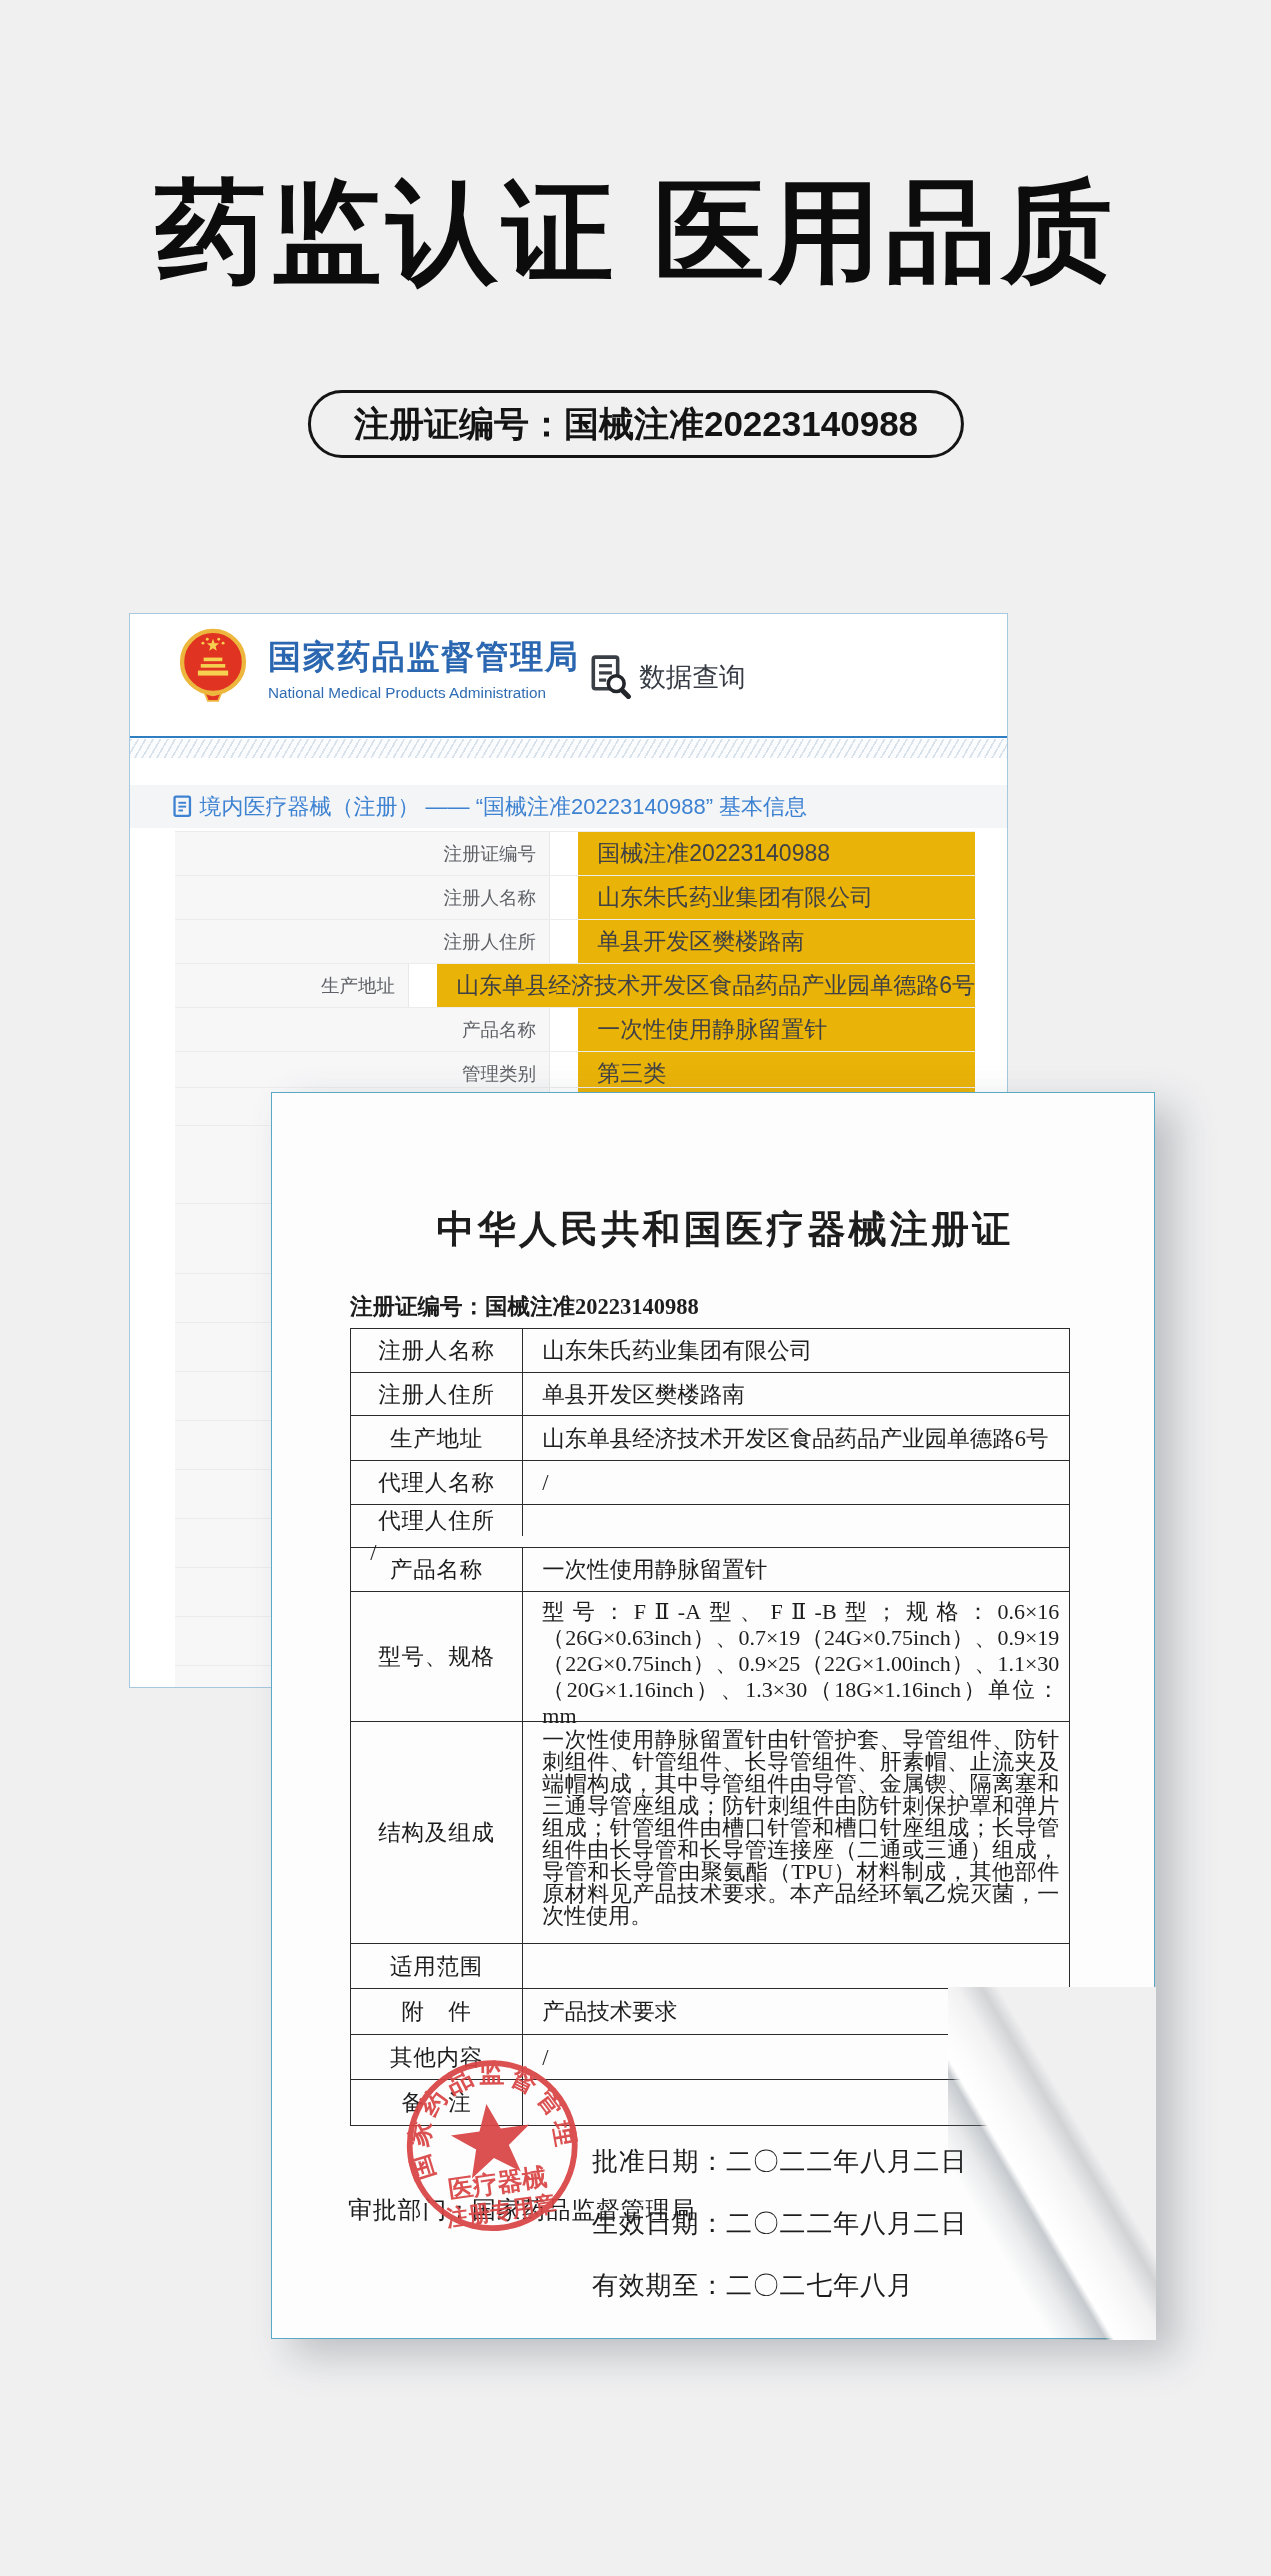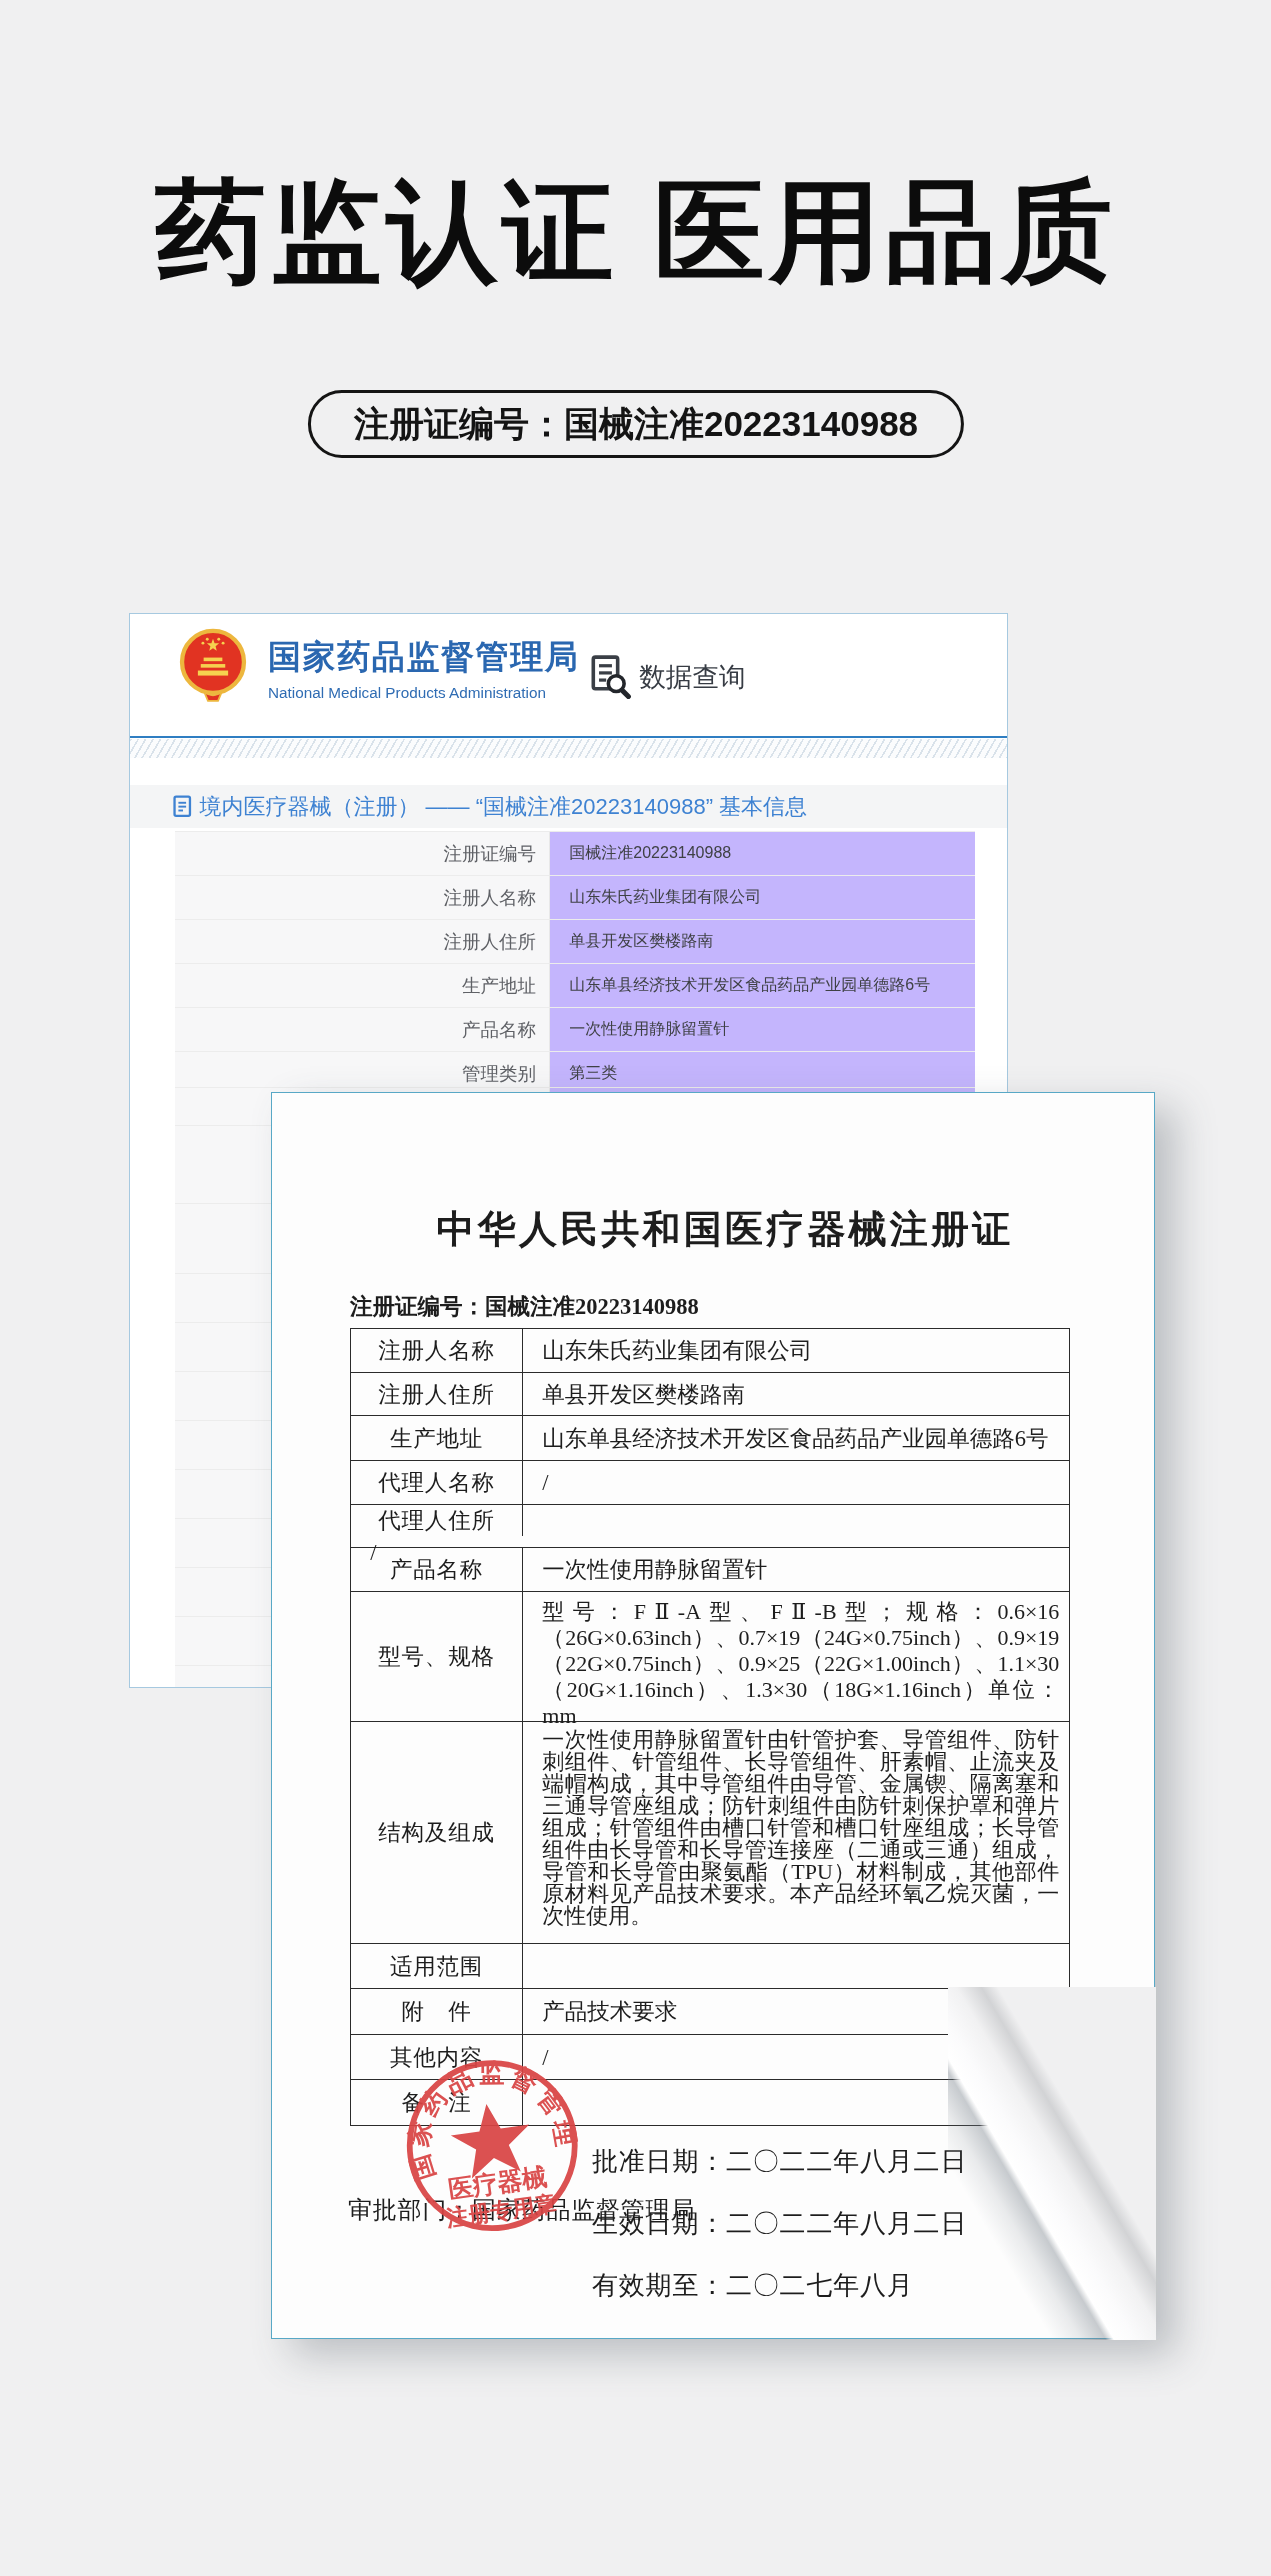--- a/index.html
+++ b/index.html
@@ -24,26 +24,26 @@
          color:#373c44;font-size:26.6px;cursor:pointer;}
   .blue-rule{position:absolute;left:0;top:122px;width:100%;height:2.4px;background:#2f7ec2;}
   .stripes{position:absolute;left:0;top:125px;width:100%;height:19.3px;
            background:repeating-linear-gradient(120deg,#d9e2ea 0 1.6px,#fbfcfd 1.6px 6.4px);}
   .crumb{position:absolute;left:0;top:171px;width:100%;height:43px;background:#f4f5f6;
          display:flex;align-items:center;gap:8px;padding-left:43px;box-sizing:border-box;
          color:#3e82d2;font-size:22px;}
   .site-table{position:absolute;left:45px;width:800px;}
   #siteTable{top:217px;}
   #stubTable{top:473px;}
-  .srow{display:flex;border-bottom:1.6px solid #ececec;}
+  .srow{display:flex;border-bottom:1.6px solid #ececec;gap:28px;}
   .srow:first-child{border-top:0.8px solid #ececec;}
   .srow .lab{width:375px;background:#f7f7f8;color:#5f6166;font-size:18.5px;display:flex;
              align-items:center;justify-content:flex-end;padding-right:13px;box-sizing:border-box;
              border-right:1.6px solid #e8e8e8;}
-  .srow .val{flex:1;background:#c4b5fd;color:#3f4145;font-size:16px;display:flex;align-items:center;
+  .srow .val{flex:1;background:#eab308;color:#3f4145;font-size:23px;display:flex;align-items:center;
              padding-left:19.3px;white-space:nowrap;}
 
   
   .cert{position:absolute;left:271px;top:1092px;width:884px;height:1247px;background:#fdfdfd;
         border:1.6px solid #58a8c6;box-sizing:border-box;color:#1d1d1d;
         box-shadow:21px 16px 37px rgba(70,80,90,.30);
         font-family:"Liberation Serif","DejaVu Serif",serif;}
   .cert-title{position:absolute;top:111px;left:12px;width:100%;text-align:center;font-size:38px;
               font-weight:700;letter-spacing:3.2px;}
   .cert-regno{position:absolute;left:78px;top:198px;font-size:22.5px;font-weight:700;}

